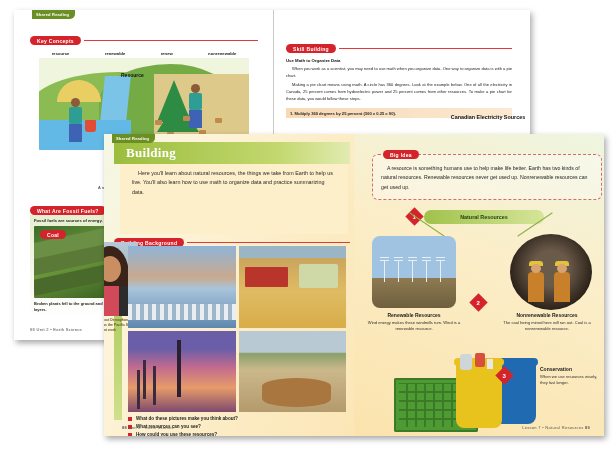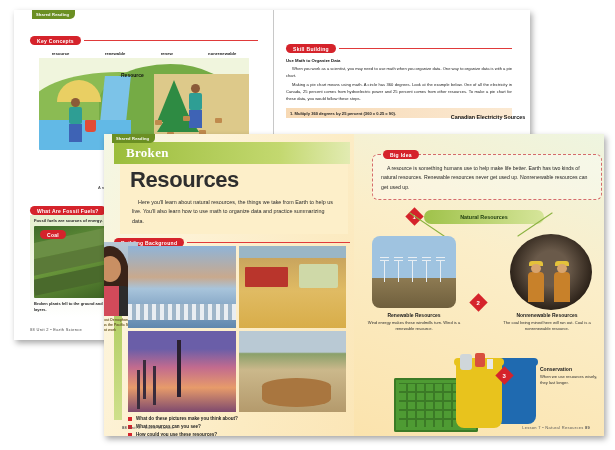--- a/index.html
+++ b/index.html
@@ -258,24 +258,23 @@
       <div class="step">1. Multiply 360 degrees by 25 percent (360 x 0.25 = 90).</div>
     </div>
     <div class="ces">Canadian Electricity Sources</div>
   </div>
 
   <div class="sheet" id="front-page">
     <div class="fp-left">
       <div class="tab-green" style="left:8px;top:0;z-index:5;"><span>Shared Reading</span></div>
 
       <div class="greenbar">
-        <span>Broken</span>
+        <span>Building</span>
       </div>
       <div class="creambox">
-        <div class="bigtitle">Resources</div>
         <div class="introp">Here you'll learn about natural resources, the things we take from Earth to help us live. You'll also learn how to use math to organize data and practice summarizing data.</div>
       </div>
 
       <div class="bb-head">
         <div class="head-row">
           <span class="red-pill">Building Background</span>
           <span class="rule-red"></span>
         </div>
       </div>
 

